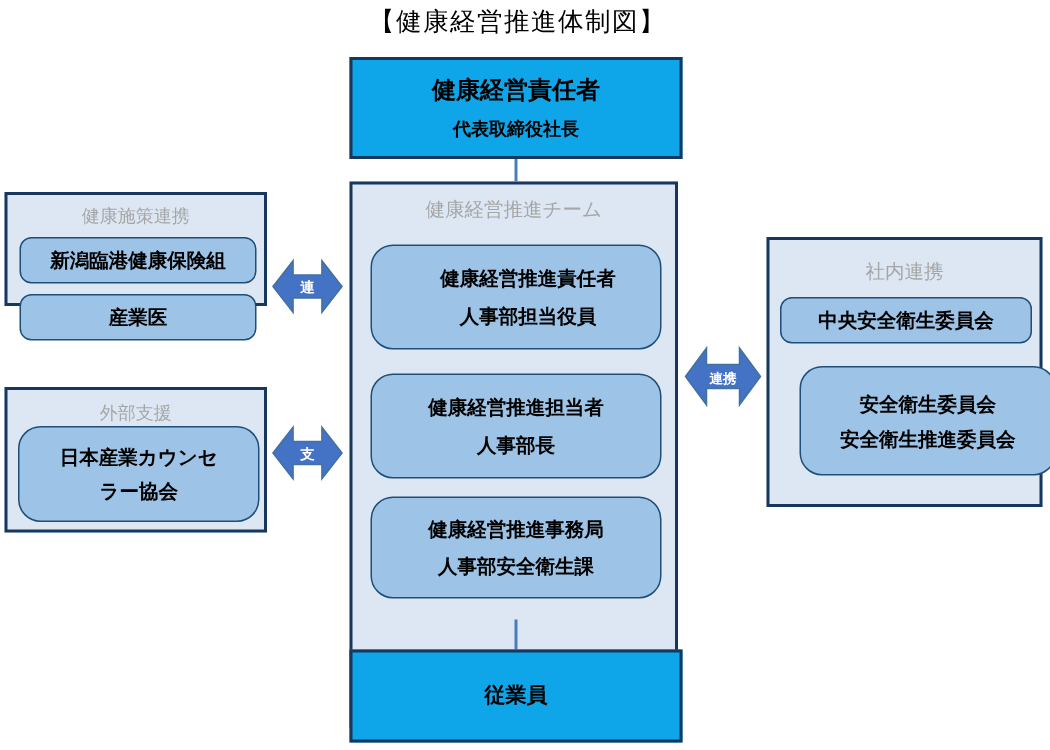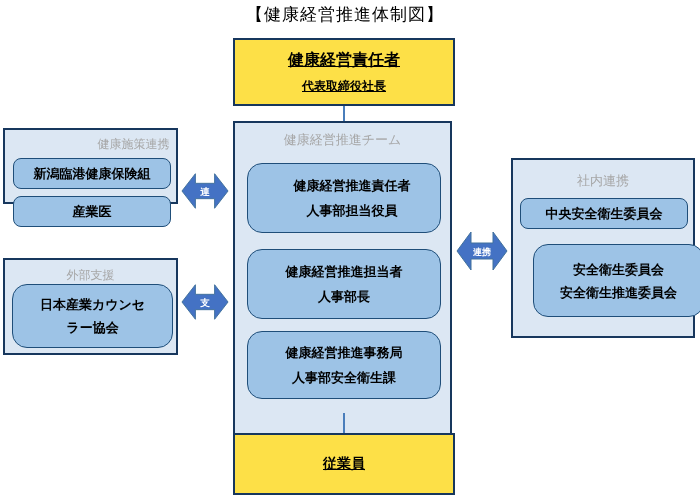--- a/index.html
+++ b/index.html
@@ -18,29 +18,28 @@
     left: 180px; top: 3px; width: 330px;
     text-align: center;
     font-size: 17px;
     font-weight: normal;
     color: #000000;
     letter-spacing: 1px;
   }
 
   
   .plain-box {
-    background: #fde047;
+    background: #0ea5e9;
     border: 2px solid #17375d;
     display: flex;
     flex-direction: column;
     align-items: center;
     justify-content: center;
     text-align: center;
     color: #000000;
-    text-decoration: underline;
   }
   .plain-box .l1 { font-size: 16px; font-weight: bold; }
   .plain-box .l2 { font-size: 12px; font-weight: bold; margin-top: 7px; }
 
   
   .group {
     background: #dce7f3;
     border: 2px solid #17375d;
   }
   .group-caption {
@@ -112,21 +111,21 @@
       <div class="rl">人事部安全衛生課</div>
     </div>
   </div>
 
   <div class="abs connector-v" style="left:343px; top:413px; height:20px;"></div>
 
   <div class="abs plain-box" style="left:233px; top:433px; width:222px; height:62px;">
     <div class="l1" style="font-size:14px;">従業員</div>
   </div>
 
-  <div class="abs group" style="left:3px; top:128px; width:175px; height:76px;padding-left:43px;">
+  <div class="abs group" style="left:3px; top:128px; width:175px; height:76px;">
     <div class="group-caption" style="top:6px; font-size:12px;">健康施策連携</div>
     <div class="round-box r-small" style="left:8px; top:28px; width:158px; height:31px;">
       <div class="rl">新潟臨港健康保険組</div>
     </div>
     <div class="round-box r-small" style="left:8px; top:66px; width:158px; height:31px;">
       <div class="rl">産業医</div>
     </div>
   </div>
 
   <div class="abs group" style="left:3px; top:258px; width:175px; height:97px;">

